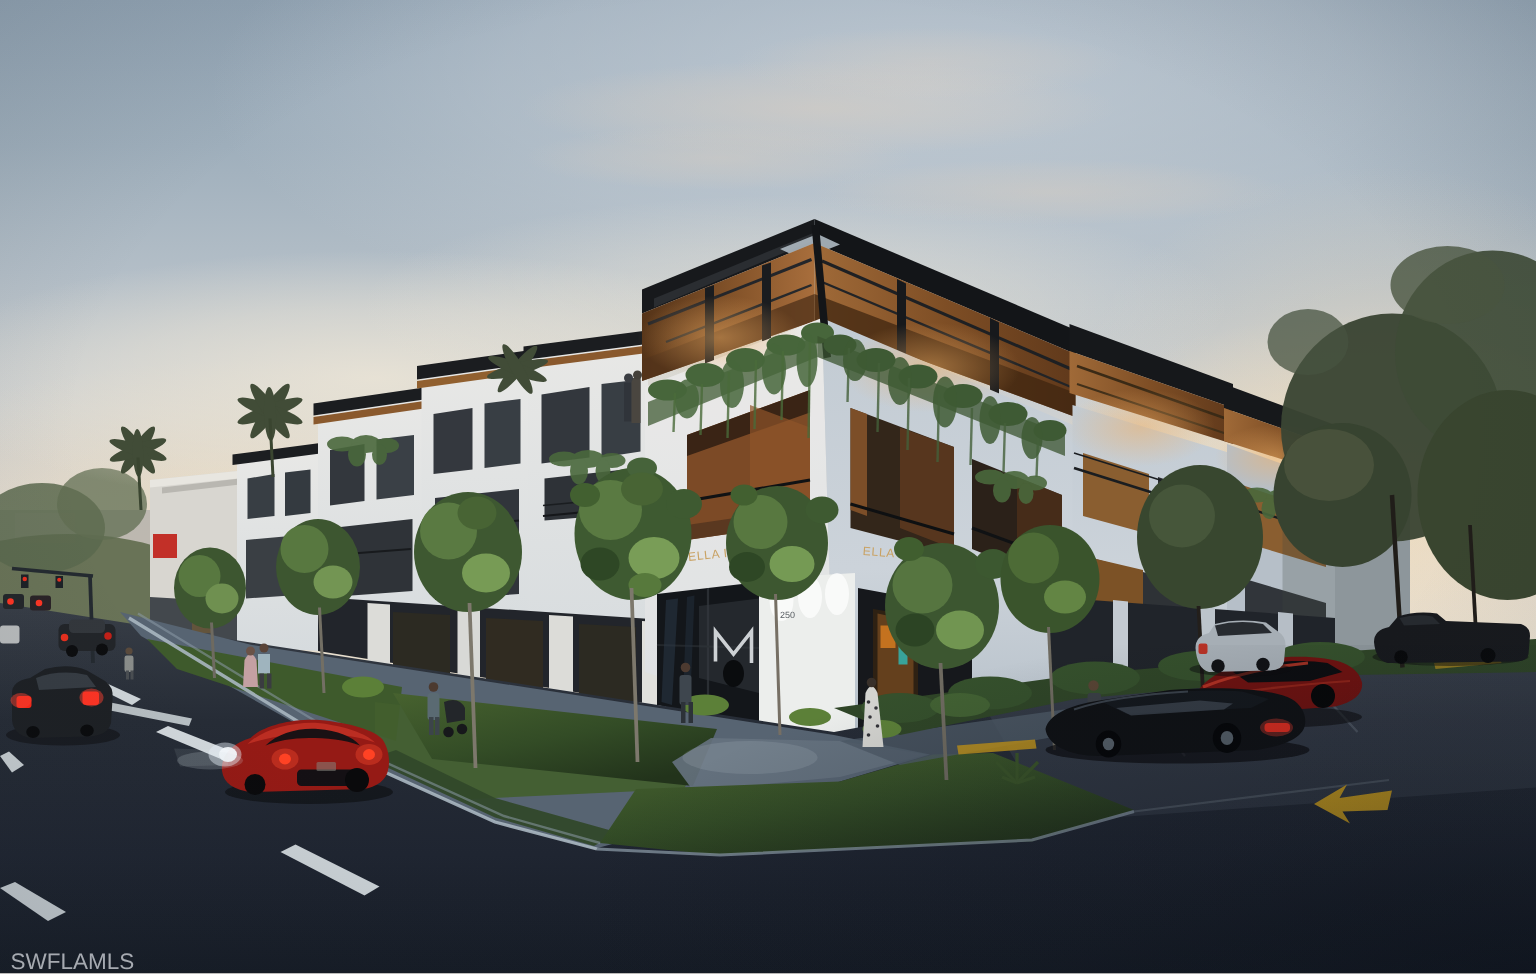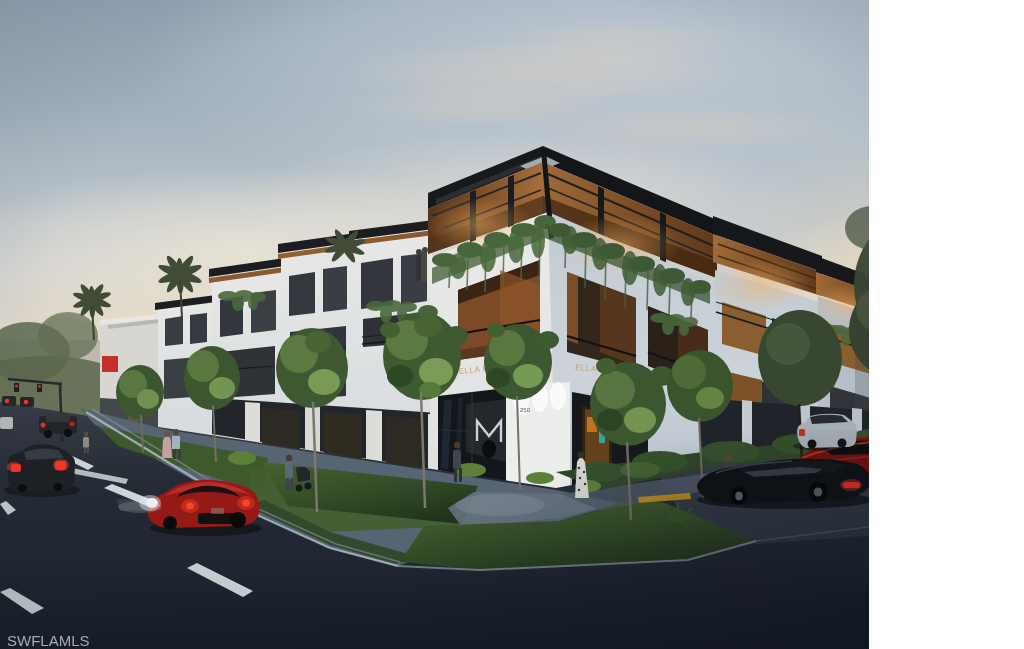--- a/index.html
+++ b/index.html
@@ -1,16 +1,16 @@
 <!DOCTYPE html>
 <html><head>
 <meta charset="utf-8">
 <style>
 html,body{margin:0;padding:0;background:#fff;}
-#scene{width:869px;height:649px;position:relative;overflow:hidden;font-family:"Liberation Sans",sans-serif;}
+#scene{width:1024px;height:649px;position:relative;overflow:hidden;font-family:"Liberation Sans",sans-serif;}
 text{font-family:"Liberation Sans",sans-serif;}
 </style>
 </head>
 <body>
 <div id="scene">
 <svg width="1024" height="649" viewBox="0 0 1024 649">
 <defs>
 <linearGradient id="sky" x1="0" y1="0" x2="0" y2="1">
 <stop offset="0" stop-color="#93a5b5"></stop>
 <stop offset="0.15" stop-color="#9fafbc"></stop>

